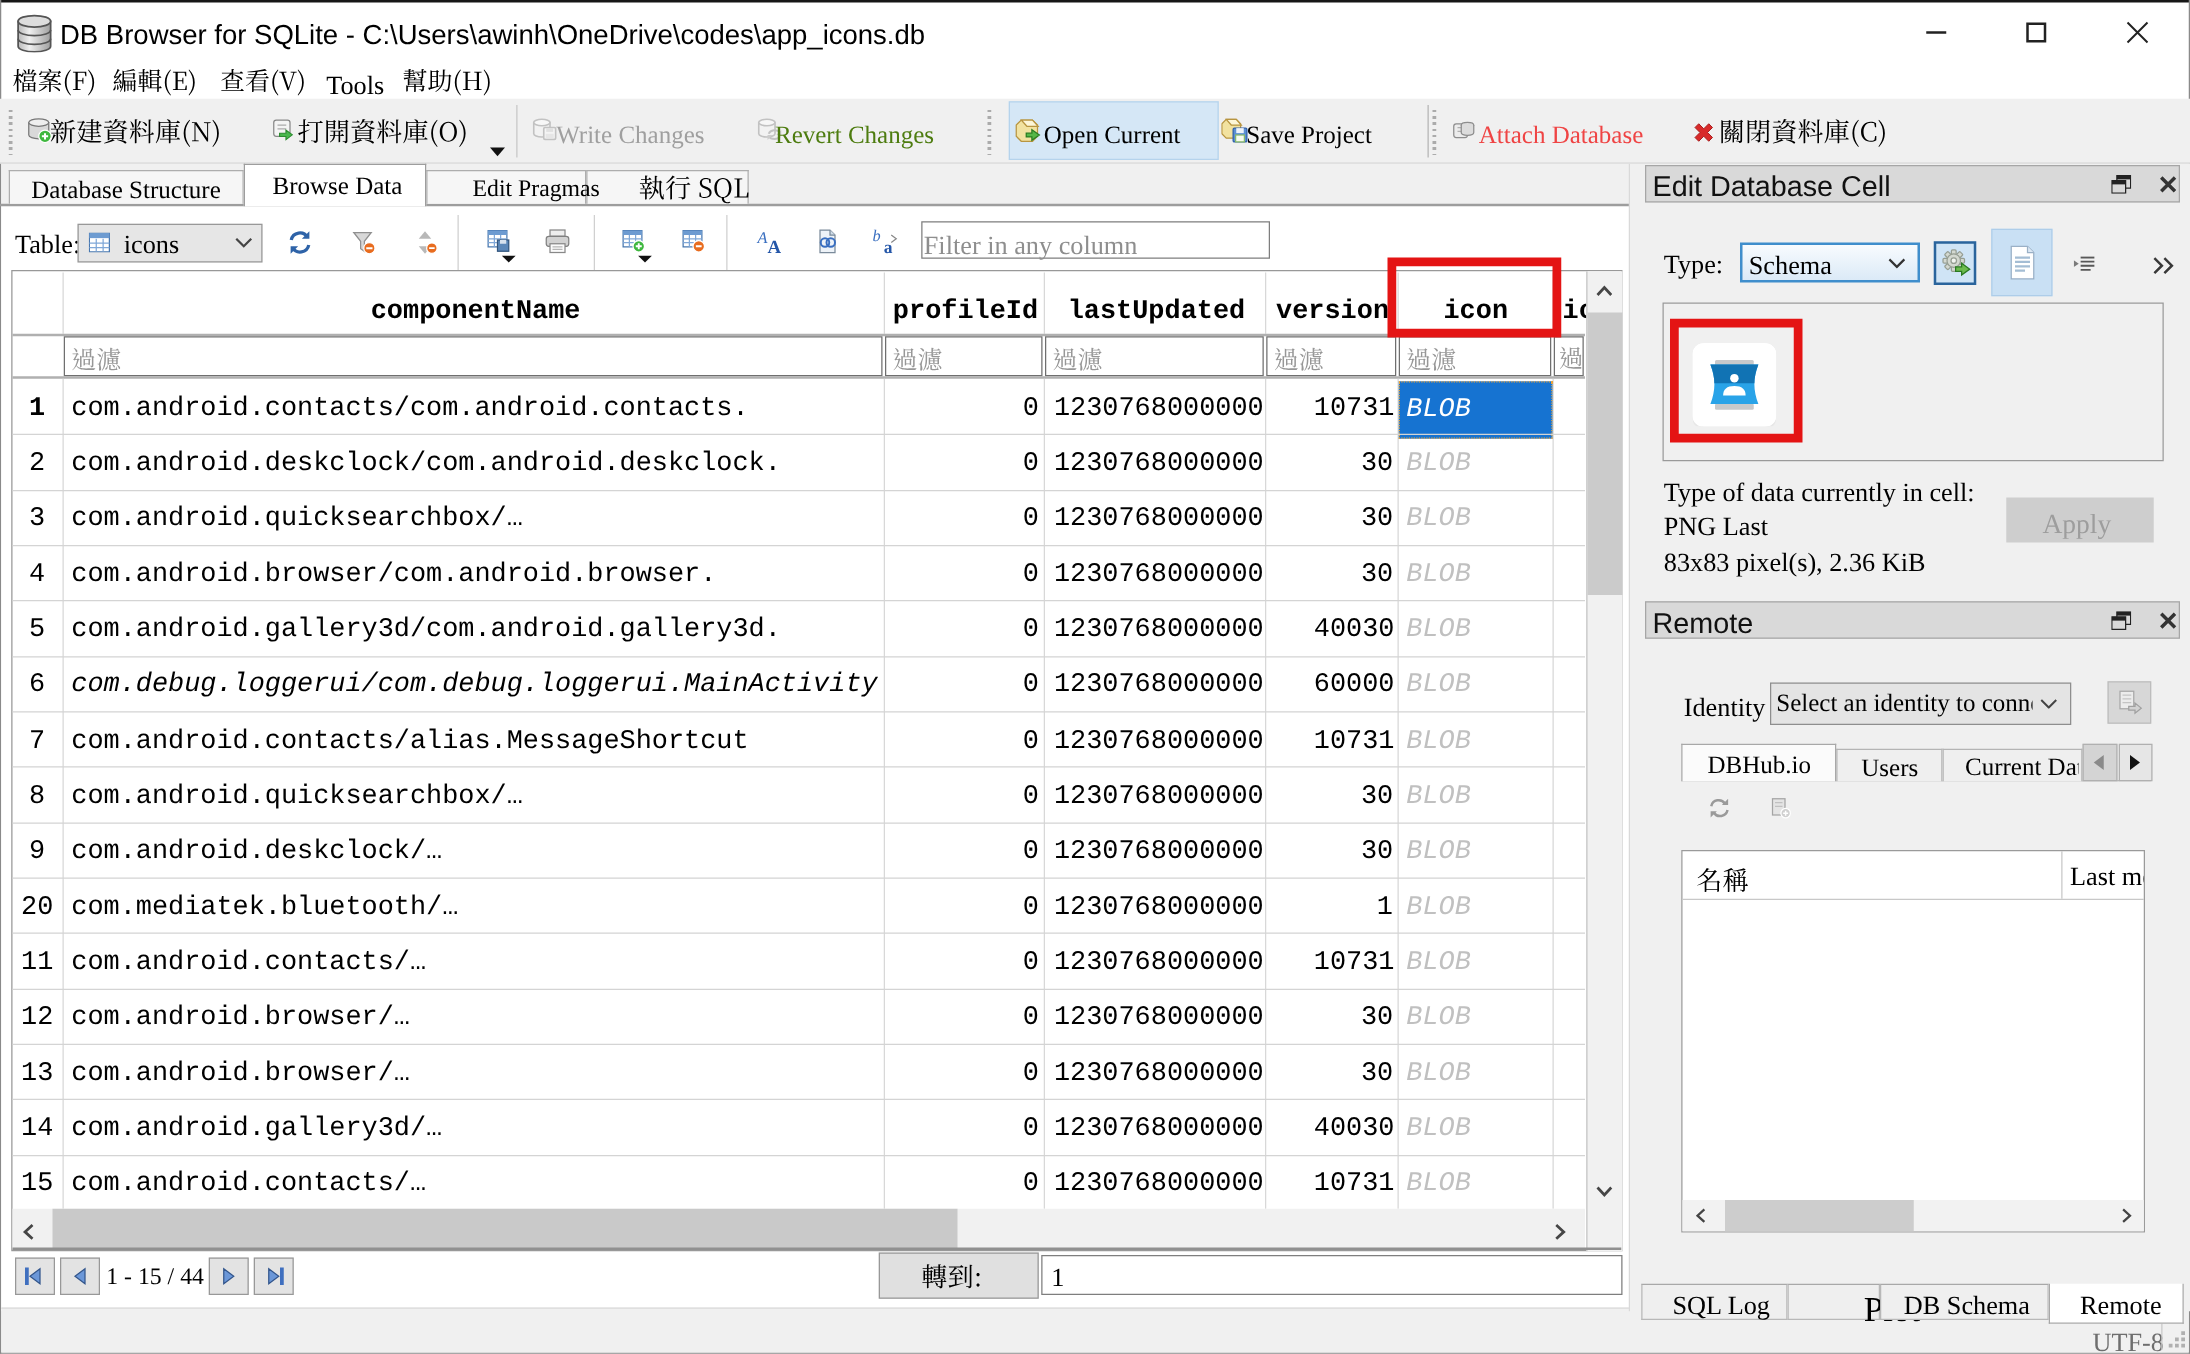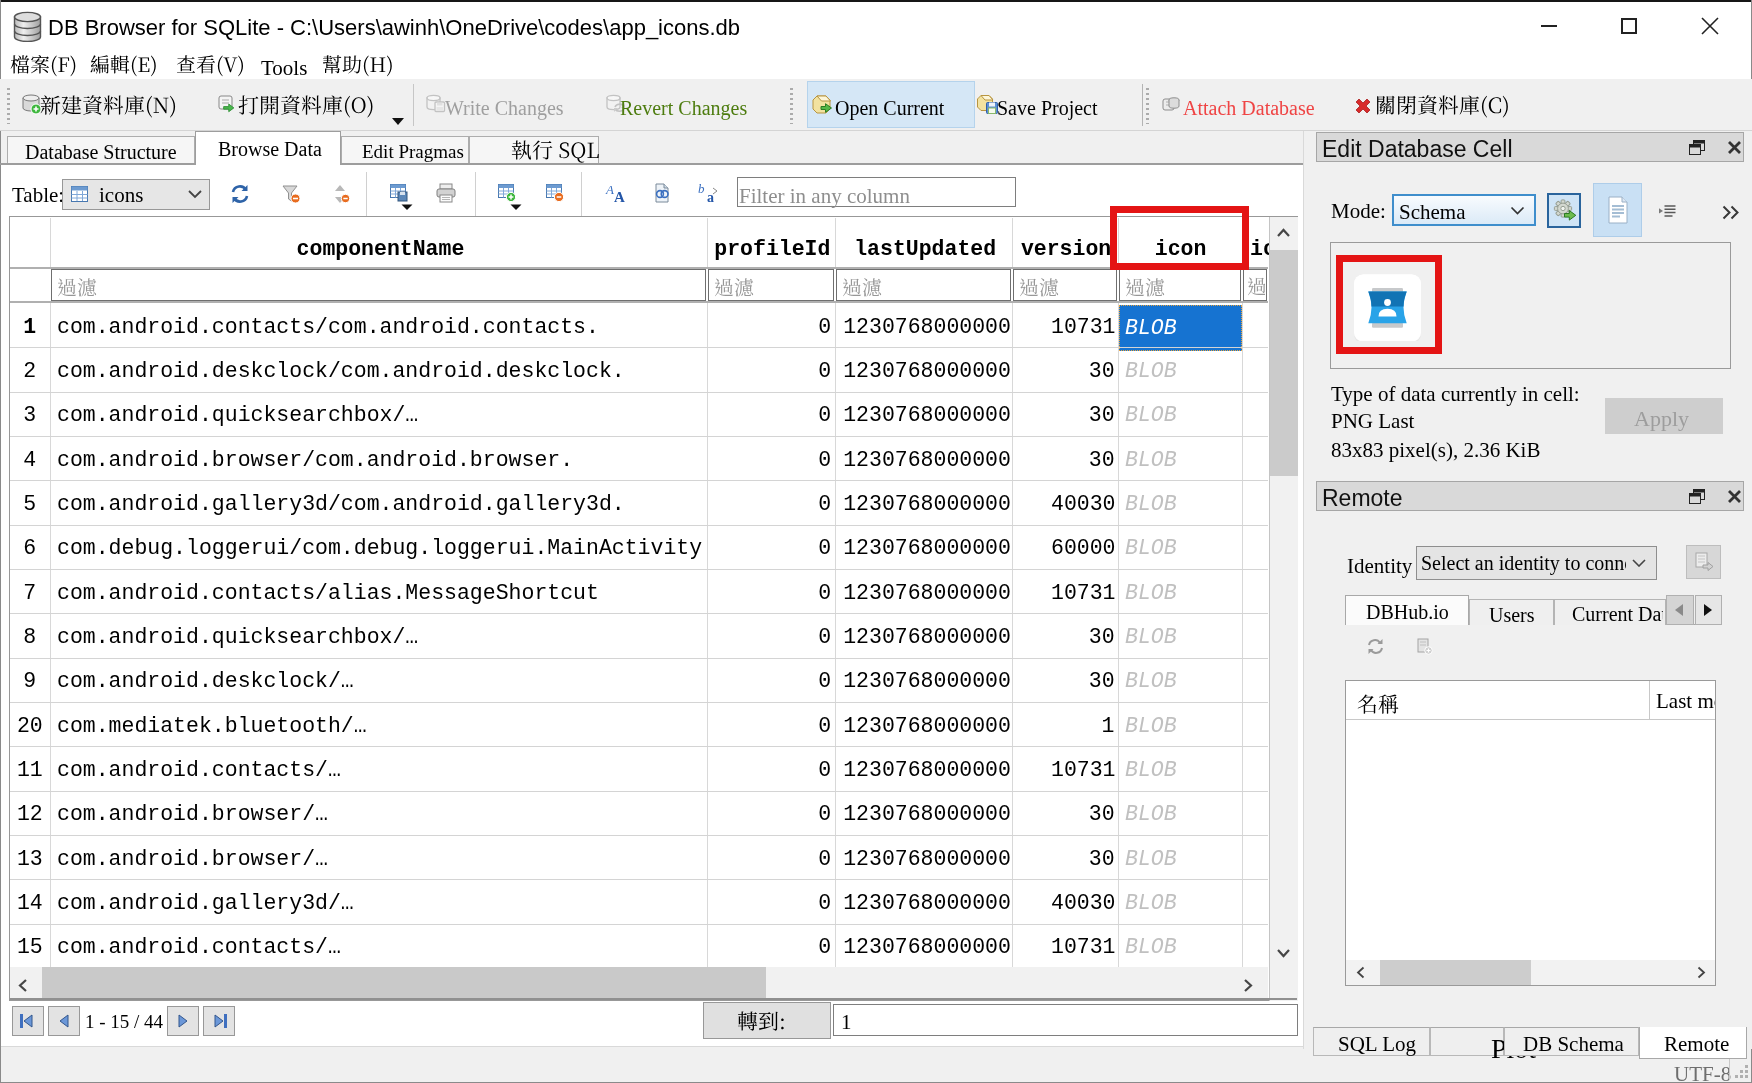--- a/index.html
+++ b/index.html
@@ -115,21 +115,21 @@
   </svg>
 <div style="position:absolute;left:1px;top:131px;width:1303px;height:33px;background:#f0f0f0"></div>
 <div style="position:absolute;left:1px;top:164px;width:1303px;height:885px;background:#fff"></div>
 <div style="position:absolute;left:0px;top:163px;width:1304px;height:2px;background:#9d9d9d"></div>
 <div style="position:absolute;left:7px;top:136px;width:188px;height:27px;background:#f6f6f6;border:1px solid #adadad;border-bottom:none;box-sizing:border-box"></div>
 <div style="position:absolute;left:195px;top:131px;width:146px;height:34px;background:#fff;border:1px solid #9d9d9d;border-bottom:none;box-sizing:border-box"></div>
 <div style="position:absolute;left:341px;top:136px;width:128px;height:27px;background:#f6f6f6;border:1px solid #adadad;border-bottom:none;box-sizing:border-box"></div>
 <div style="position:absolute;left:469px;top:136px;width:130px;height:27px;background:#f6f6f6;border:1px solid #adadad;border-bottom:none;box-sizing:border-box"></div>
 <div class="ser" style="position:absolute;left:25px;top:140px;font-size:20px;color:#000;font-weight:normal;white-space:pre;">Database Structure</div>
 <div class="ser" style="position:absolute;left:218px;top:137px;font-size:20px;color:#000;font-weight:normal;white-space:pre;">Browse Data</div>
-<div class="ser" style="position:absolute;left:362px;top:140px;font-size:19px;color:#000;font-weight:normal;white-space:pre;">Edit Pragmas</div>
+<div class="ser" style="position:absolute;left:378px;top:140px;font-size:19px;color:#000;font-weight:normal;white-space:pre;">Edit Pragmas</div>
 <svg style="position:absolute;left:511px;top:134px;overflow:visible" width="89" height="31" viewBox="0 -24 89 31">
     <path d="M2.6460000000000004 -10.878 2.373 -10.773000000000001C2.8560000000000003 -9.975000000000001 3.3810000000000002 -8.736 3.4440000000000004 -7.7700000000000005C4.578 -6.720000000000001 5.922000000000001 -9.093 2.6460000000000004 -10.878ZM14.973 -17.241 12.852 -17.472V-12.81H10.836L11.025 -12.180000000000001H12.852C12.831000000000001 -10.731 12.768 -9.366000000000001 12.642000000000001 -8.085C12.096 -8.442 11.487 -8.799000000000001 10.773000000000001 -9.156L10.521 -8.967C11.151000000000002 -8.421000000000001 11.844000000000001 -7.728000000000001 12.495000000000001 -6.972C12.012 -3.6540000000000004 10.857000000000001 -0.9450000000000001 8.232000000000001 1.239L8.526 1.5750000000000002C11.382000000000001 -0.336 12.789000000000001 -2.7720000000000002 13.482000000000001 -5.691000000000001C14.049000000000001 -4.872 14.49 -4.053 14.679 -3.297C15.939000000000002 -2.415 16.674 -4.683000000000001 13.776000000000002 -7.203C14.028 -8.757 14.112 -10.395000000000001 14.154000000000002 -12.180000000000001H16.527C16.422 -6.699000000000001 16.317 -0.609 18.354000000000003 1.1340000000000001C18.984 1.596 19.740000000000002 1.764 20.097 1.26C20.244 1.008 20.139000000000003 0.5880000000000001 19.761000000000003 0.042L19.992 -2.793L19.740000000000002 -2.835C19.572000000000003 -2.0580000000000003 19.383000000000003 -1.365 19.194000000000003 -0.798C19.11 -0.546 19.026 -0.504 18.879 -0.651C17.682000000000002 -1.911 17.745 -8.190000000000001 17.997 -11.928C18.438000000000002 -11.97 18.732000000000003 -12.117 18.879 -12.264000000000001L17.178 -13.692L16.338 -12.81H14.175L14.196000000000002 -16.674C14.700000000000001 -16.758000000000003 14.91 -16.947000000000003 14.973 -17.241ZM8.694 -8.484 7.812 -7.287000000000001H6.846C7.623 -8.148 8.379000000000001 -9.198 8.82 -10.08C9.282 -10.101 9.513 -10.269 9.597000000000001 -10.521L7.539000000000001 -11.025C7.287000000000001 -9.870000000000001 6.825 -8.379000000000001 6.3420000000000005 -7.287000000000001H1.302L1.4700000000000002 -6.678000000000001H5.061V-3.906H0.8190000000000001L0.9870000000000001 -3.297H5.061V1.617H5.271C5.964 1.617 6.384 1.302 6.384 1.197V-3.297H10.290000000000001C10.584000000000001 -3.297 10.794 -3.402 10.836 -3.633C10.206000000000001 -4.263 9.156 -5.1240000000000006 9.156 -5.1240000000000006L8.253 -3.906H6.384V-6.678000000000001H9.786000000000001C10.08 -6.678000000000001 10.269 -6.783 10.332 -7.014C9.702 -7.623 8.694 -8.484 8.694 -8.484ZM8.589 -15.96 7.707000000000001 -14.805000000000001H6.384V-16.821C6.846 -16.905 7.035 -17.094 7.077000000000001 -17.346L5.061 -17.556V-14.805000000000001H1.743L1.911 -14.175H5.061V-11.634H0.882L1.05 -11.025H10.542C10.836 -11.025 11.046000000000001 -11.13 11.109 -11.361C10.458 -11.991000000000001 9.387 -12.852 9.387 -12.852L8.442 -11.634H6.384V-14.175H9.702C9.975000000000001 -14.175 10.185 -14.280000000000001 10.248000000000001 -14.511000000000001C9.618 -15.141000000000002 8.589 -15.96 8.589 -15.96Z M27.069 -17.535C26.04 -15.834000000000001 23.961 -13.314 22.008 -11.718L22.239 -11.445C24.57 -12.768 26.880000000000003 -14.784 28.161 -16.275000000000002C28.644 -16.17 28.833 -16.254 28.959 -16.464000000000002ZM30.072000000000003 -15.666 30.219 -15.036000000000001H39.879000000000005C40.152 -15.036000000000001 40.362 -15.141000000000002 40.425 -15.372000000000002C39.753 -16.023 38.619 -16.884 38.619 -16.884L37.653000000000006 -15.666ZM27.216 -13.188C26.103 -10.983 23.856 -7.812 21.63 -5.7540000000000004L21.861 -5.502000000000001C23.037 -6.279000000000001 24.171 -7.245 25.2 -8.232000000000001V1.659H25.451999999999998C25.998 1.659 26.544 1.3230000000000002 26.586 1.197V-9.009C26.922 -9.072000000000001 27.132 -9.219000000000001 27.216 -9.387L26.565 -9.639000000000001C27.279 -10.437000000000001 27.909 -11.214 28.392 -11.907C28.896 -11.823 29.064 -11.907 29.19 -12.117ZM28.917 -10.836 29.085 -10.227H35.931V-0.63C35.931 -0.29400000000000004 35.784 -0.168 35.322 -0.168C34.755 -0.168 31.794 -0.378 31.794 -0.378V-0.042C33.054 0.10500000000000001 33.768 0.29400000000000004 34.167 0.525C34.524 0.7350000000000001 34.713 1.113 34.755 1.554C37.002 1.365 37.317 0.525 37.317 -0.5670000000000001V-10.227H40.803C41.097 -10.227 41.307 -10.332 41.349000000000004 -10.542C40.677 -11.193000000000001 39.543000000000006 -12.075000000000001 39.543000000000006 -12.075000000000001L38.556 -10.836Z M52.92 0.336C56.132999999999996 0.336 58.254 -1.302 58.254 -3.927C58.254 -6.069 57.266999999999996 -7.245 54.074999999999996 -8.568000000000001L53.129999999999995 -8.946C51.471 -9.639000000000001 50.483999999999995 -10.521 50.483999999999995 -12.096C50.483999999999995 -13.944 51.891 -14.868 53.864999999999995 -14.868C54.705 -14.868 55.335 -14.721 55.986 -14.343000000000002L56.553 -11.508000000000001H57.455999999999996L57.54 -14.49C56.510999999999996 -15.225000000000001 55.355999999999995 -15.645000000000001 53.76 -15.645000000000001C51.050999999999995 -15.645000000000001 48.867 -14.280000000000001 48.867 -11.634C48.867 -9.492 50.169 -8.169 52.668 -7.119000000000001L53.571 -6.7620000000000005C55.86 -5.817 56.595 -4.998 56.595 -3.4650000000000003C56.595 -1.449 55.083 -0.42000000000000004 52.794 -0.42000000000000004C51.702 -0.42000000000000004 50.925 -0.5670000000000001 50.043 -1.0710000000000002L49.476 -4.011H48.614999999999995L48.489 -0.882C49.518 -0.21000000000000002 51.177 0.336 52.92 0.336Z M67.32600000000001 -0.378C64.134 -0.378 62.454 -3.6750000000000003 62.454 -7.644C62.454 -11.592 64.134 -14.889000000000001 67.32600000000001 -14.889000000000001C70.539 -14.889000000000001 72.19800000000001 -11.592 72.19800000000001 -7.644C72.19800000000001 -3.6750000000000003 70.539 -0.378 67.32600000000001 -0.378ZM70.581 4.641C71.48400000000001 4.641 72.471 4.431 73.248 3.9480000000000004L73.059 3.486C72.408 3.717 71.84100000000001 3.8430000000000004 71.12700000000001 3.8430000000000004C69.279 3.8430000000000004 68.10300000000001 2.499 68.10300000000001 0.29400000000000004C71.48400000000001 -0.10500000000000001 74.193 -3.003 74.193 -7.644C74.193 -12.705 71.06400000000001 -15.645000000000001 67.32600000000001 -15.645000000000001C63.609 -15.645000000000001 60.459 -12.621 60.459 -7.644C60.459 -3.024 63.084 -0.189 66.36 0.273C66.381 2.52 67.683 4.641 70.581 4.641Z M76.503 -14.658000000000001 78.666 -14.49C78.687 -12.432 78.687 -10.311 78.687 -8.211V-6.909000000000001C78.687 -4.9350000000000005 78.687 -2.8770000000000002 78.666 -0.8190000000000001L76.503 -0.63V0.0H87.612L87.759 -4.095000000000001H86.83500000000001L86.205 -0.7140000000000001H80.577C80.556 -2.814 80.556 -4.914000000000001 80.556 -6.720000000000001V-7.938000000000001C80.556 -10.290000000000001 80.556 -12.411000000000001 80.577 -14.49L82.824 -14.658000000000001V-15.288H76.503Z" fill="#000"></path>
   </svg>
 <div class="ser" style="position:absolute;left:12px;top:182px;font-size:21px;color:#000;font-weight:normal;white-space:pre;">Table:</div>
 <div style="position:absolute;left:62px;top:179px;width:148px;height:31px;background:#e6e6e6;border:1px solid #989898;box-sizing:border-box"></div>
 <svg style="position:absolute;left:71px;top:186px" width="17" height="16" viewBox="0 0 17 16">
     <rect x="0.5" y="0.5" width="16" height="15" fill="#fff" stroke="#4878b0"></rect>
     <rect x="0.5" y="0.5" width="16" height="4" fill="#6d9bd1"></rect>
     <path d="M6 5v10M11.5 5v10M0.5 8.5h16M0.5 12h16" stroke="#80a8d8"></path>
   </svg>
@@ -283,21 +283,21 @@
 <div class="mono" style="position:absolute;left:1125px;top:447px;font-size:21.5px;color:#c0c0c0;font-weight:normal;white-space:pre;font-style:italic">BLOB</div>
 <div style="position:absolute;left:10px;top:480px;width:1258px;height:1px;background:#d4d4d4"></div>
 <div class="mono" style="position:absolute;left:23.2px;top:491px;font-size:21.5px;color:#000;font-weight:normal;white-space:pre;">5</div>
 <div class="mono" style="position:absolute;left:57px;top:491px;font-size:21.5px;color:#000;font-weight:normal;white-space:pre;">com.android.gallery3d/com.android.gallery3d.</div>
 <div class="mono" style="position:absolute;left:818.3px;top:491px;font-size:21.5px;color:#000;font-weight:normal;white-space:pre;">0</div>
 <div class="mono" style="position:absolute;left:843.2px;top:491px;font-size:21.5px;color:#000;font-weight:normal;white-space:pre;">1230768000000</div>
 <div class="mono" style="position:absolute;left:1051.0px;top:491px;font-size:21.5px;color:#000;font-weight:normal;white-space:pre;">40030</div>
 <div class="mono" style="position:absolute;left:1125px;top:491px;font-size:21.5px;color:#c0c0c0;font-weight:normal;white-space:pre;font-style:italic">BLOB</div>
 <div style="position:absolute;left:10px;top:525px;width:1258px;height:1px;background:#d4d4d4"></div>
 <div class="mono" style="position:absolute;left:23.2px;top:535px;font-size:21.5px;color:#000;font-weight:normal;white-space:pre;">6</div>
-<div class="mono" style="position:absolute;left:57px;top:535px;font-size:21.5px;color:#000;font-weight:normal;white-space:pre;">com.debug.loggerui/com.debug.loggerui.MainActivity</div>
+<div class="mono" style="position:absolute;left:57px;top:535px;font-size:21.5px;color:#000;font-weight:normal;white-space:pre;font-style:italic;">com.debug.loggerui/com.debug.loggerui.MainActivity</div>
 <div class="mono" style="position:absolute;left:818.3px;top:535px;font-size:21.5px;color:#000;font-weight:normal;white-space:pre;">0</div>
 <div class="mono" style="position:absolute;left:843.2px;top:535px;font-size:21.5px;color:#000;font-weight:normal;white-space:pre;">1230768000000</div>
 <div class="mono" style="position:absolute;left:1051.0px;top:535px;font-size:21.5px;color:#000;font-weight:normal;white-space:pre;">60000</div>
 <div class="mono" style="position:absolute;left:1125px;top:535px;font-size:21.5px;color:#c0c0c0;font-weight:normal;white-space:pre;font-style:italic">BLOB</div>
 <div style="position:absolute;left:10px;top:569px;width:1258px;height:1px;background:#d4d4d4"></div>
 <div class="mono" style="position:absolute;left:23.2px;top:580px;font-size:21.5px;color:#000;font-weight:normal;white-space:pre;">7</div>
 <div class="mono" style="position:absolute;left:57px;top:580px;font-size:21.5px;color:#000;font-weight:normal;white-space:pre;">com.android.contacts/alias.MessageShortcut</div>
 <div class="mono" style="position:absolute;left:818.3px;top:580px;font-size:21.5px;color:#000;font-weight:normal;white-space:pre;">0</div>
 <div class="mono" style="position:absolute;left:843.2px;top:580px;font-size:21.5px;color:#000;font-weight:normal;white-space:pre;">1230768000000</div>
 <div class="mono" style="position:absolute;left:1051.0px;top:580px;font-size:21.5px;color:#000;font-weight:normal;white-space:pre;">10731</div>
@@ -420,21 +420,21 @@
 <div class="sans" style="position:absolute;left:1322px;top:135px;font-size:23px;color:#111;font-weight:normal;white-space:pre;">Edit Database Cell</div>
 <svg style="position:absolute;left:1689px;top:140px" width="16" height="15" viewBox="0 0 16 15">
 <rect x="4.5" y="0.5" width="11" height="10" fill="#d9d9d9" stroke="#222"></rect>
     <rect x="4.5" y="0.5" width="11" height="3" fill="#222"></rect>
 <rect x="0.5" y="4.5" width="11" height="10" fill="#d9d9d9" stroke="#222"></rect>
     <rect x="0.5" y="4.5" width="11" height="3" fill="#222"></rect>
   </svg>
 <svg style="position:absolute;left:1727px;top:140px" width="15" height="15" viewBox="0 0 15 15">
     <path d="M2 2 L13 13 M13 2 L2 13" stroke="#333" stroke-width="2.8"></path>
   </svg>
-<div class="ser" style="position:absolute;left:1331px;top:198px;font-size:21px;color:#000;font-weight:normal;white-space:pre;">Mode:</div>
+<div class="ser" style="position:absolute;left:1331px;top:198px;font-size:21px;color:#000;font-weight:normal;white-space:pre;">Type:</div>
 <div style="position:absolute;left:1392px;top:194px;width:144px;height:32px;background:linear-gradient(180deg,#f8fbfe,#dbeaf7);border:2px solid #3f8ecc;box-sizing:border-box"></div>
 <div class="ser" style="position:absolute;left:1399px;top:199px;font-size:21px;color:#000;font-weight:normal;white-space:pre;">Schema</div>
 <svg style="position:absolute;left:1510px;top:206px" width="15" height="9" viewBox="0 0 15 9">
     <path d="M1.5 1.5 l6 6 l6 -6" fill="none" stroke="#333" stroke-width="1.7"></path>
   </svg>
 <div style="position:absolute;left:1547px;top:193px;width:34px;height:35px;background:#cfe4f6;border:2px solid #2a649c;box-sizing:border-box"></div>
 <svg style="position:absolute;left:1552px;top:198px" width="25" height="25" viewBox="0 0 25 25">
     <g transform="translate(11,10.5)">
       <g fill="#d3d8d0" stroke="#969e93" stroke-width="1">
         <rect x="-1.9" y="-8.6" width="3.8" height="17.2" rx="0.9"></rect>

